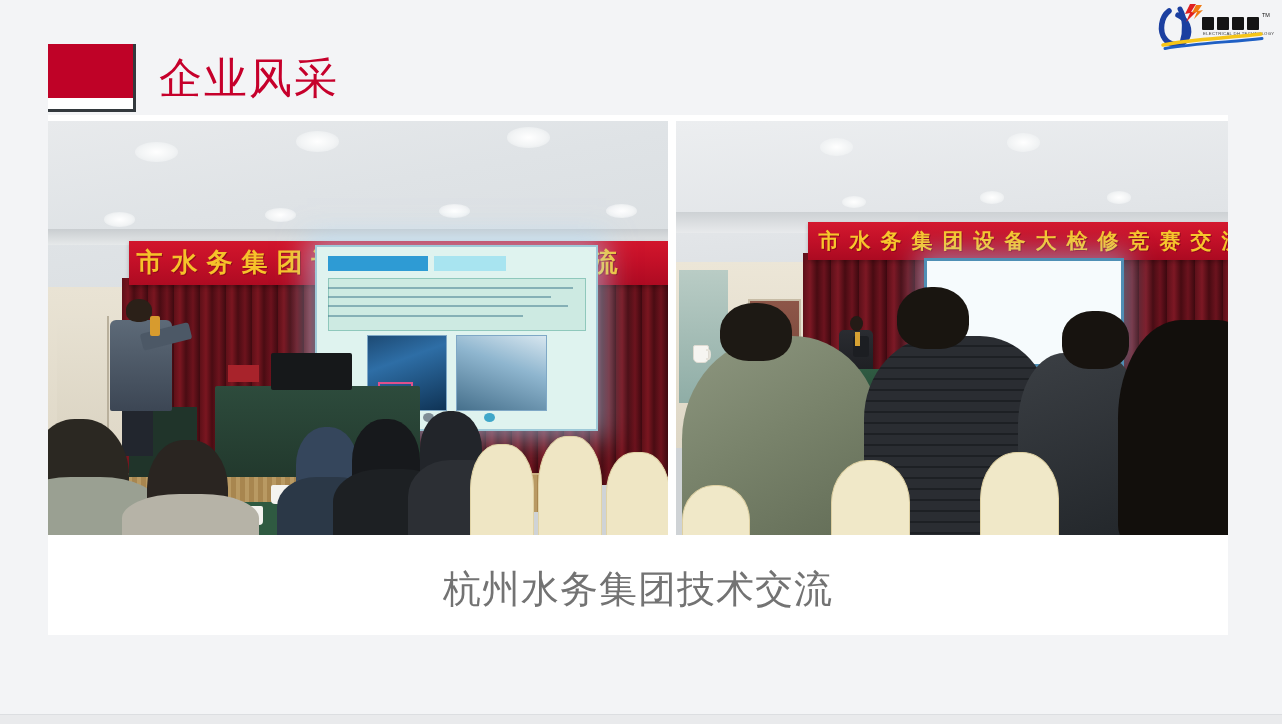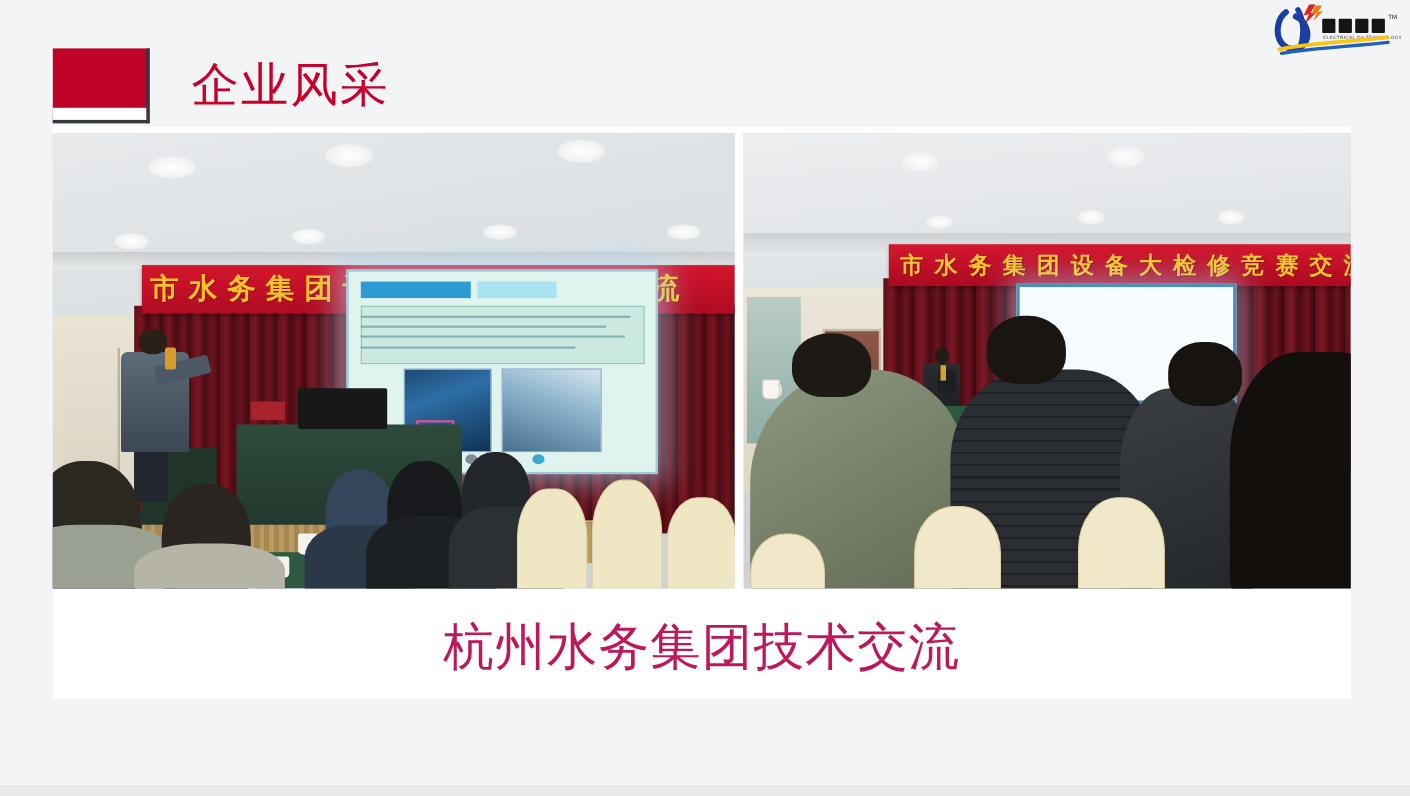--- a/index.html
+++ b/index.html
@@ -55,21 +55,21 @@
   .header-mark::after {
     content: "";
     position: absolute;
     left: 0;
     right: 0;
     bottom: 0;
     height: 11px;
     background: #ffffff;
   }
   .header-title {
-    margin-left: 38px;
+    margin-left: 23px;
     color: #c6002b;
     font-size: 43px;
     line-height: 1;
     letter-spacing: 2px;
     font-weight: 400;
     white-space: nowrap;
     font-family: "DejaVu Sans", "Liberation Sans", sans-serif;
   }
 
   
@@ -392,25 +392,25 @@
     position: absolute;
     left: 0;
     top: 430px;
     width: 1180px;
     height: 88px;
     display: flex;
     align-items: center;
     justify-content: center;
   }
   .caption {
-    color: #be185d;
-    font-size: 46px;
+    color: #737373;
+    font-size: 38px;
     letter-spacing: 1px;
     line-height: 1;
-    font-family: Liberation Serif, serif;
+    font-family: Liberation Sans, sans-serif;
     white-space: nowrap;
   }
 
   
   .footer-rule {
     position: absolute;
     left: 0; right: 0;
     top: 714px;
     height: 1px;
     background: #dcdee1;

